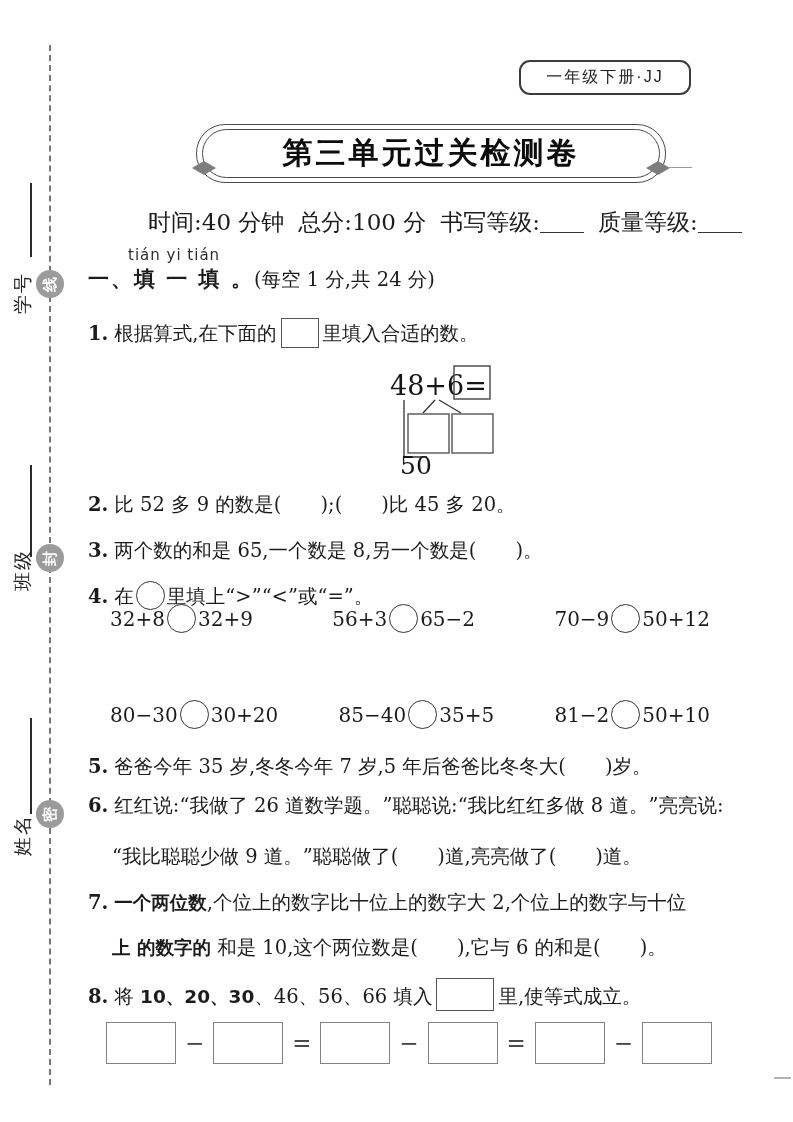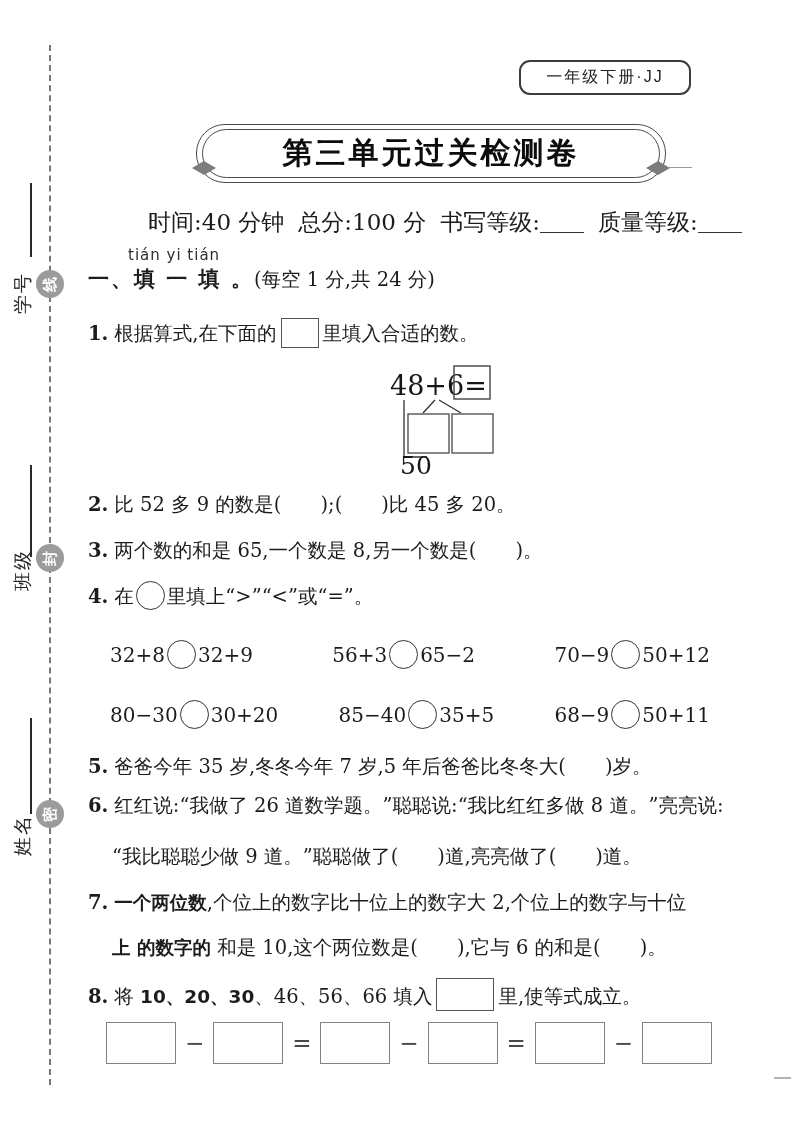--- a/index.html
+++ b/index.html
@@ -128,29 +128,29 @@
     <span class="qnum">2.</span><span>比 52 多 9 的数是(　　);(　　)比 45 多 20。</span>
   </div>
   <div class="qline" style="top:536px;">
     <span class="qnum">3.</span><span>两个数的和是 65,一个数是 8,另一个数是(　　)。</span>
   </div>
 
   <div class="qline" style="top:581px;">
     <span class="qnum">4.</span><span>在</span><span class="cmp-circle"></span><span>里填上“&gt;”“&lt;”或“=”。</span>
   </div>
 
-  <div class="cmp-row" style="top:640px;">
+  <div class="cmp-row" style="top:604px;">
     <span class="cmp-item"><span>32+8</span><span class="cmp-circle"></span><span>32+9</span></span>
     <span class="cmp-item"><span>56+3</span><span class="cmp-circle"></span><span>65−2</span></span>
     <span class="cmp-item"><span>70−9</span><span class="cmp-circle"></span><span>50+12</span></span>
   </div>
   <div class="cmp-row" style="top:700px;">
     <span class="cmp-item"><span>80−30</span><span class="cmp-circle"></span><span>30+20</span></span>
     <span class="cmp-item"><span>85−40</span><span class="cmp-circle"></span><span>35+5</span></span>
-    <span class="cmp-item"><span>68−9</span><span class="cmp-circle"></span><span>50+11</span></span>
+    <span class="cmp-item"><span>81−2</span><span class="cmp-circle"></span><span>50+10</span></span>
   </div>
 
   <div class="qline" style="top:752px;">
     <span class="qnum">5.</span><span>爸爸今年 35 岁,冬冬今年 7 岁,5 年后爸爸比冬冬大(　　)岁。</span>
   </div>
 
   <div class="qline" style="top:791px;">
     <span class="qnum">6.</span><span>红红说:“我做了 26 道数学题。”聪聪说:“我比红红多做 8 道。”亮亮说:</span>
   </div>
   <div class="qline cont" style="top:842px;">

